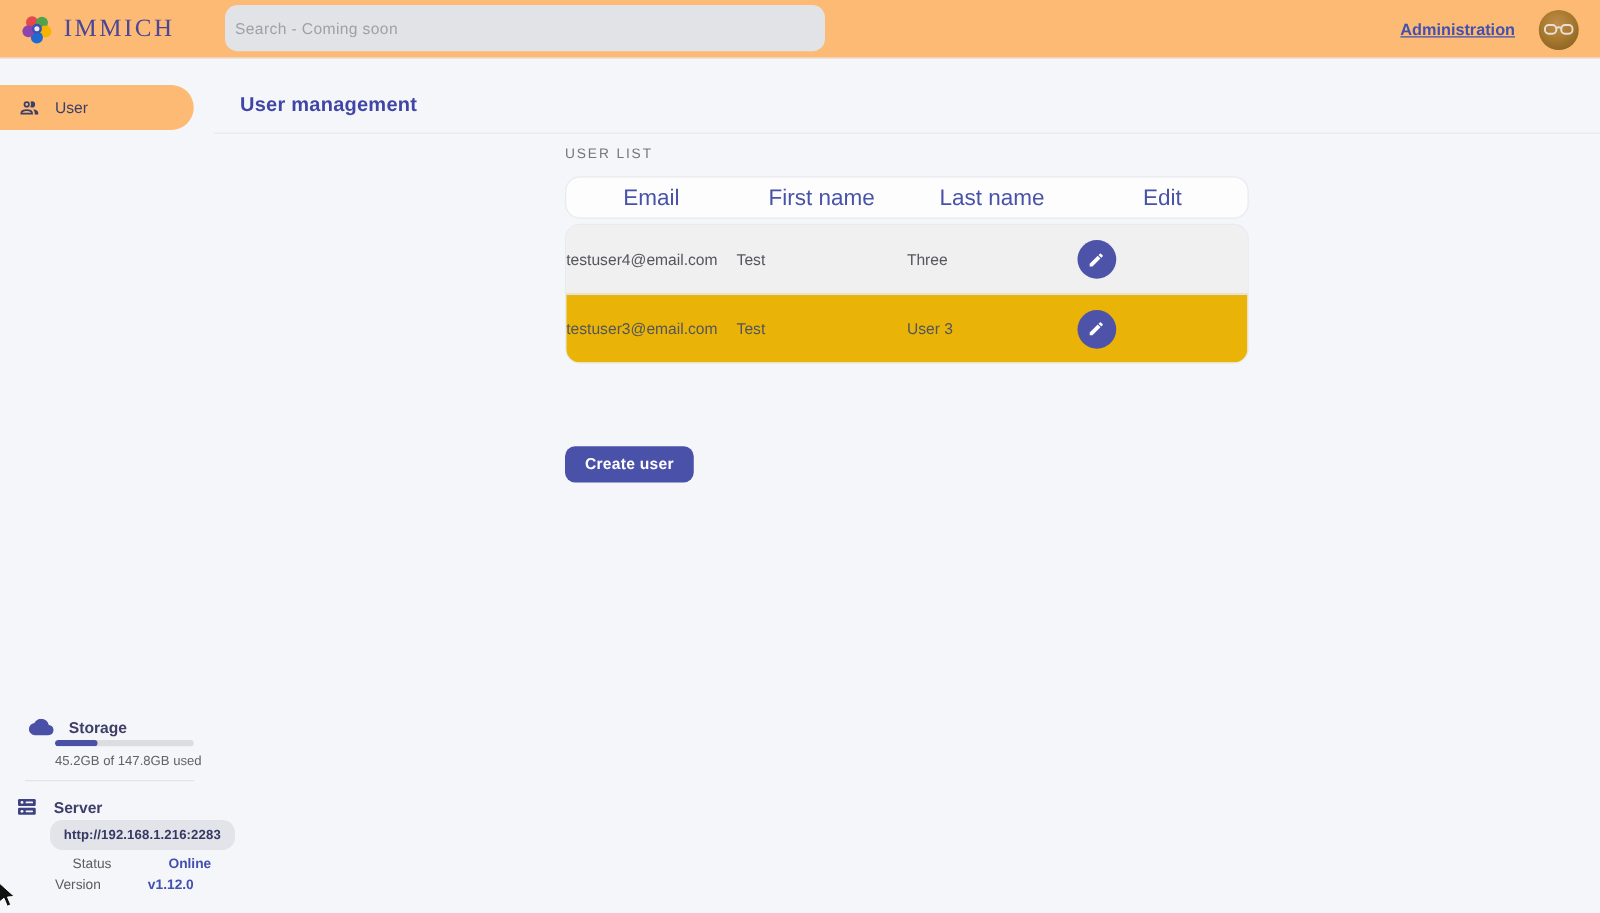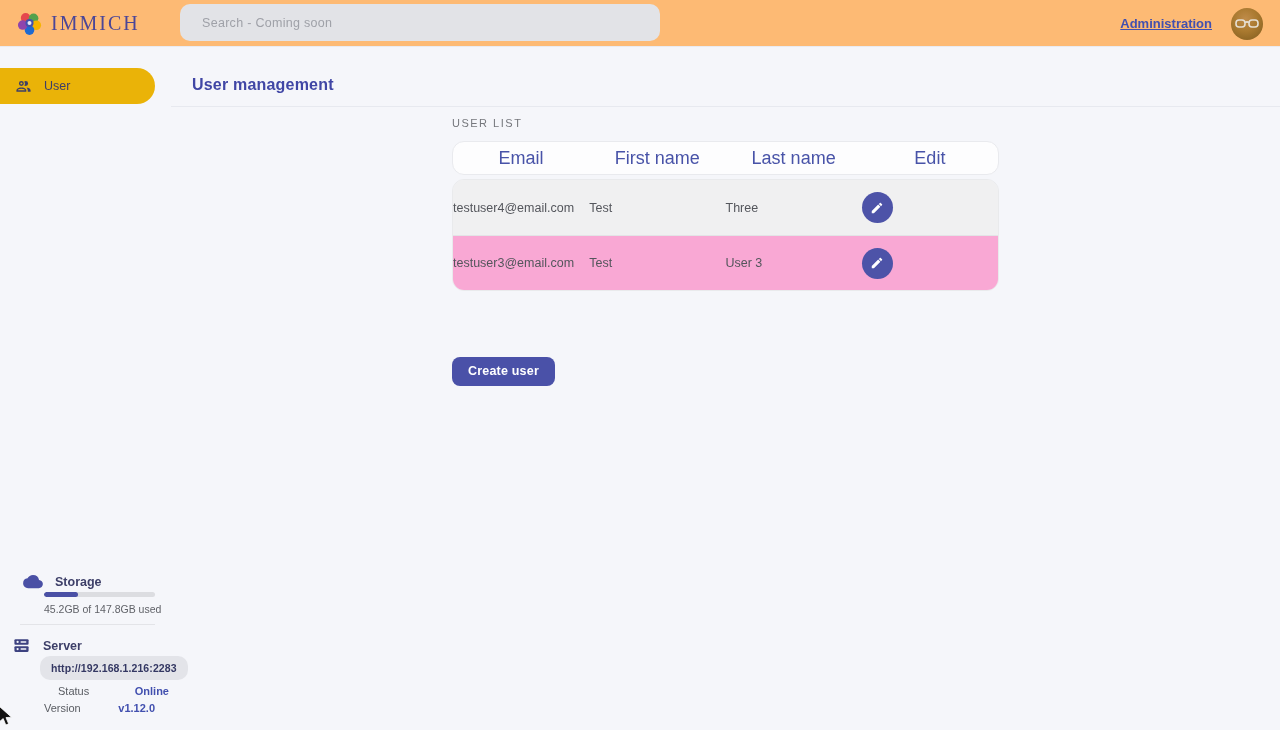--- a/index.html
+++ b/index.html
@@ -20,40 +20,40 @@
   }
   .logo-wrap { display: flex; align-items: center; gap: 8px; margin-left: 16px; }
   .logo-flower { width: 27px; height: 27px; }
   .logo-text {
     font-family: "Liberation Serif", serif;
     font-size: 20px; letter-spacing: 2px; color: #4b4697; font-weight: 500;
   }
   .search-box {
     position: absolute; left: 180px; top: 4px; width: 480px; height: 37px;
     background: #e2e3e7; border: none; border-radius: 10px;
-    padding-left: 22px; font-size: 12.5px; color: #5b5e66; outline: none;
+    padding-left: 8px; font-size: 12.5px; color: #5b5e66; outline: none;
     font-family: "Liberation Sans", sans-serif;
   }
   .search-box::placeholder { color: #9fa1a8; letter-spacing: .3px; }
   .nav-right { position: absolute; right: 17px; top: 0; height: 47px; display: flex; align-items: center; gap: 19px; }
   .admin-link {
     font-size: 13px; font-weight: 700; color: #4250af;
     text-decoration: underline; cursor: pointer; text-align: right;
   }
   .avatar {
     width: 32px; height: 32px; border-radius: 50%;
     background: radial-gradient(circle at 45% 35%, #c08c4a 0%, #a9792f 45%, #7d5a1e 100%);
     display: flex; align-items: center; justify-content: center; cursor: pointer;
     overflow: hidden;
   }
 
   
   .sidebar-item {
     position: absolute; left: 0; top: 68px; width: 155px; height: 36px;
-    background: #eab308; border-radius: 0 18px 18px 0;
+    background: #fdba74; border-radius: 0 18px 18px 0;
     display: flex; align-items: center; gap: 12px; padding-left: 15px;
     cursor: pointer;
   }
   .sidebar-item .label { font-size: 12.5px; font-weight: 500; color: #3d3f68; }
 
   
   .page-title {
     position: absolute; left: 192px; top: 76px;
     font-size: 16px; font-weight: 700; color: #4046a5; letter-spacing: .2px;
   }
@@ -73,21 +73,21 @@
   }
   .table-header .th {
     flex: 1; text-align: center; font-size: 18px; font-weight: 500; color: #4853a8;
   }
   .table-body {
     position: absolute; left: 452px; top: 179px; width: 547px;
     border-radius: 12px; overflow: hidden; border: 1px solid #e9eaec;
   }
   .trow { height: 55px; display: flex; align-items: center; }
   .trow.odd  { background: #f0f0f1; }
-  .trow.even { background: #f9a8d4; }
+  .trow.even { background: #eab308; }
   .trow + .trow { border-top: 1px solid #e3e4e6; }
   .trow .td { flex: 1; font-size: 12.5px; color: #54565c; }
   .edit-btn {
     width: 31px; height: 31px; border-radius: 50%;
     background: #4d53a8; border: none; cursor: pointer;
     display: inline-flex; align-items: center; justify-content: center;
   }
 
   .create-btn {
     position: absolute; left: 452px; top: 357px;

